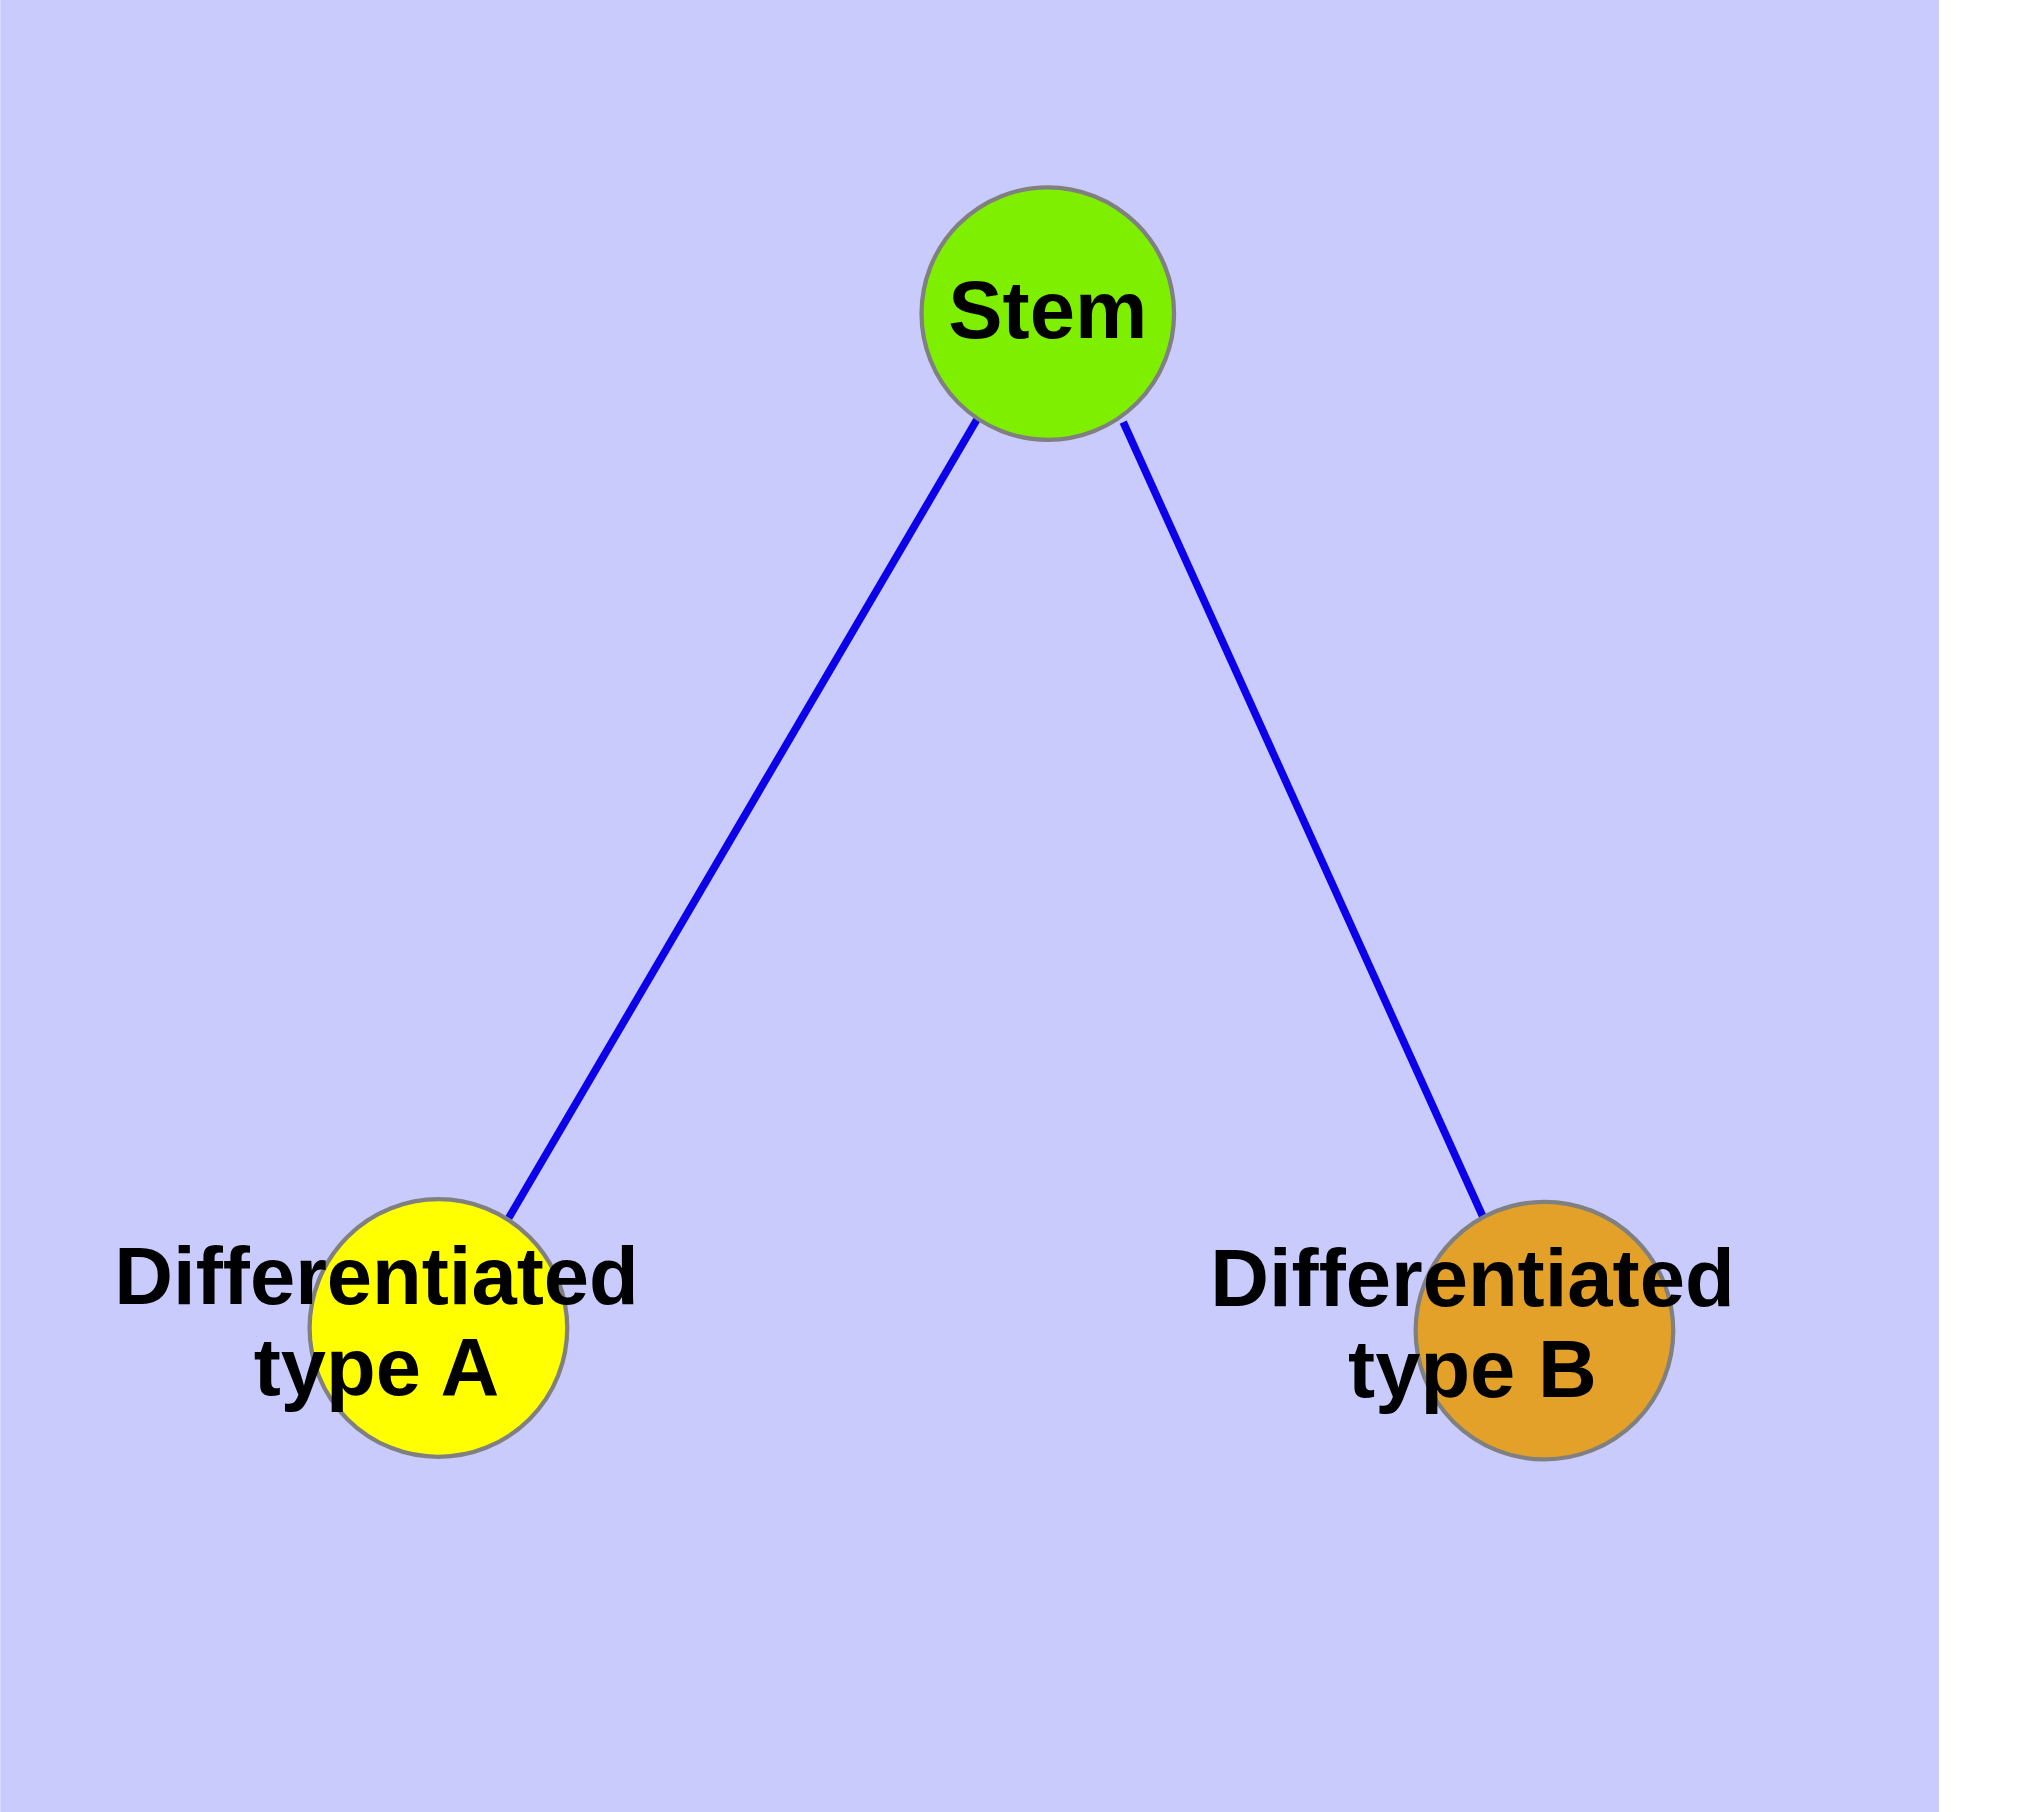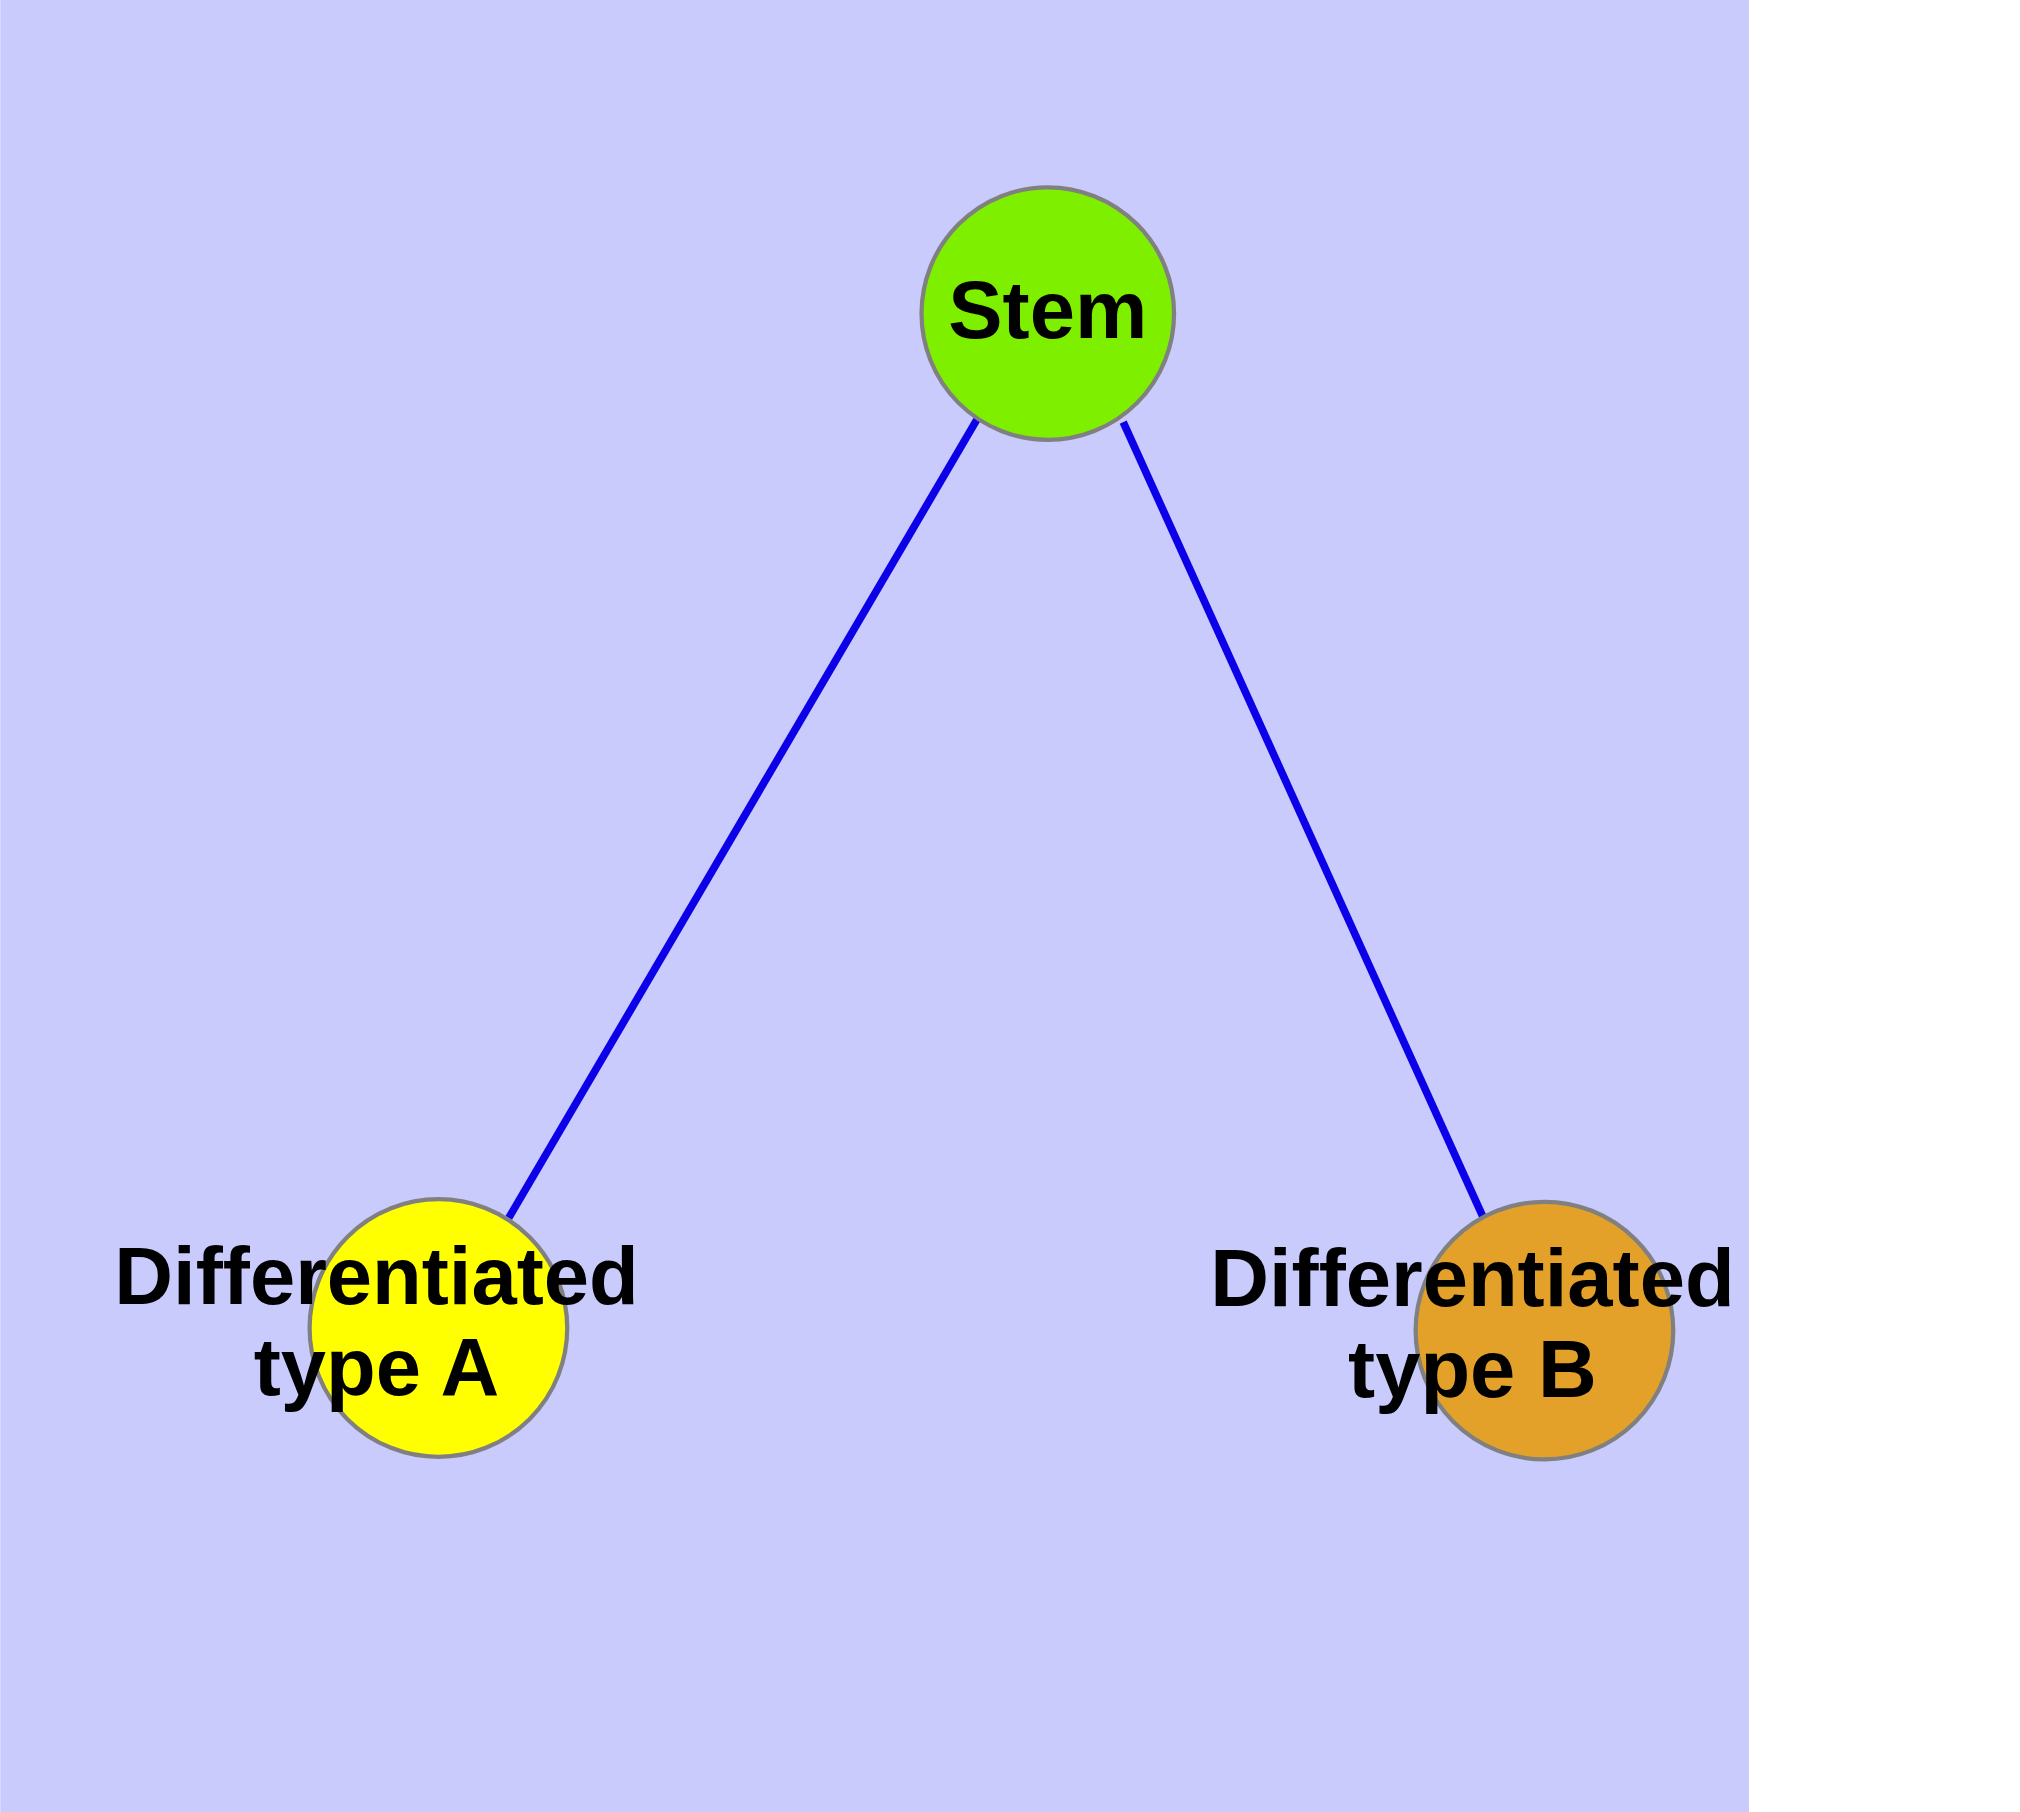--- a/index.html
+++ b/index.html
@@ -28,21 +28,21 @@
     font-family: "Liberation Sans", sans-serif;
     font-weight: bold;
     fill: #000000;
     text-anchor: middle;
     dominant-baseline: middle;
   }
 </style>
 </head>
 <body>
 
-<div id="canvas" style="width: 1749px; height: 1812px;">
+<div id="canvas" style="width: 1939px; height: 1812px;">
   <svg id="graph-svg" viewBox="0 0 2384 2138" xmlns="http://www.w3.org/2000/svg" style="width: 2021px; height: 1812px;">
 
     <rect id="bg-rect" x="0" y="0" width="2384" height="2138" fill="#C9CBFC"></rect>
 
     <g>
       <line id="edge-0" x1="1153" y1="494" x2="600" y2="1437" stroke="#0C00E8" stroke-width="9" stroke-linecap="butt"></line>
       <line id="edge-1" x1="1325" y1="498" x2="1750" y2="1437" stroke="#0C00E8" stroke-width="9" stroke-linecap="butt"></line>
     </g>
 
     <g>

